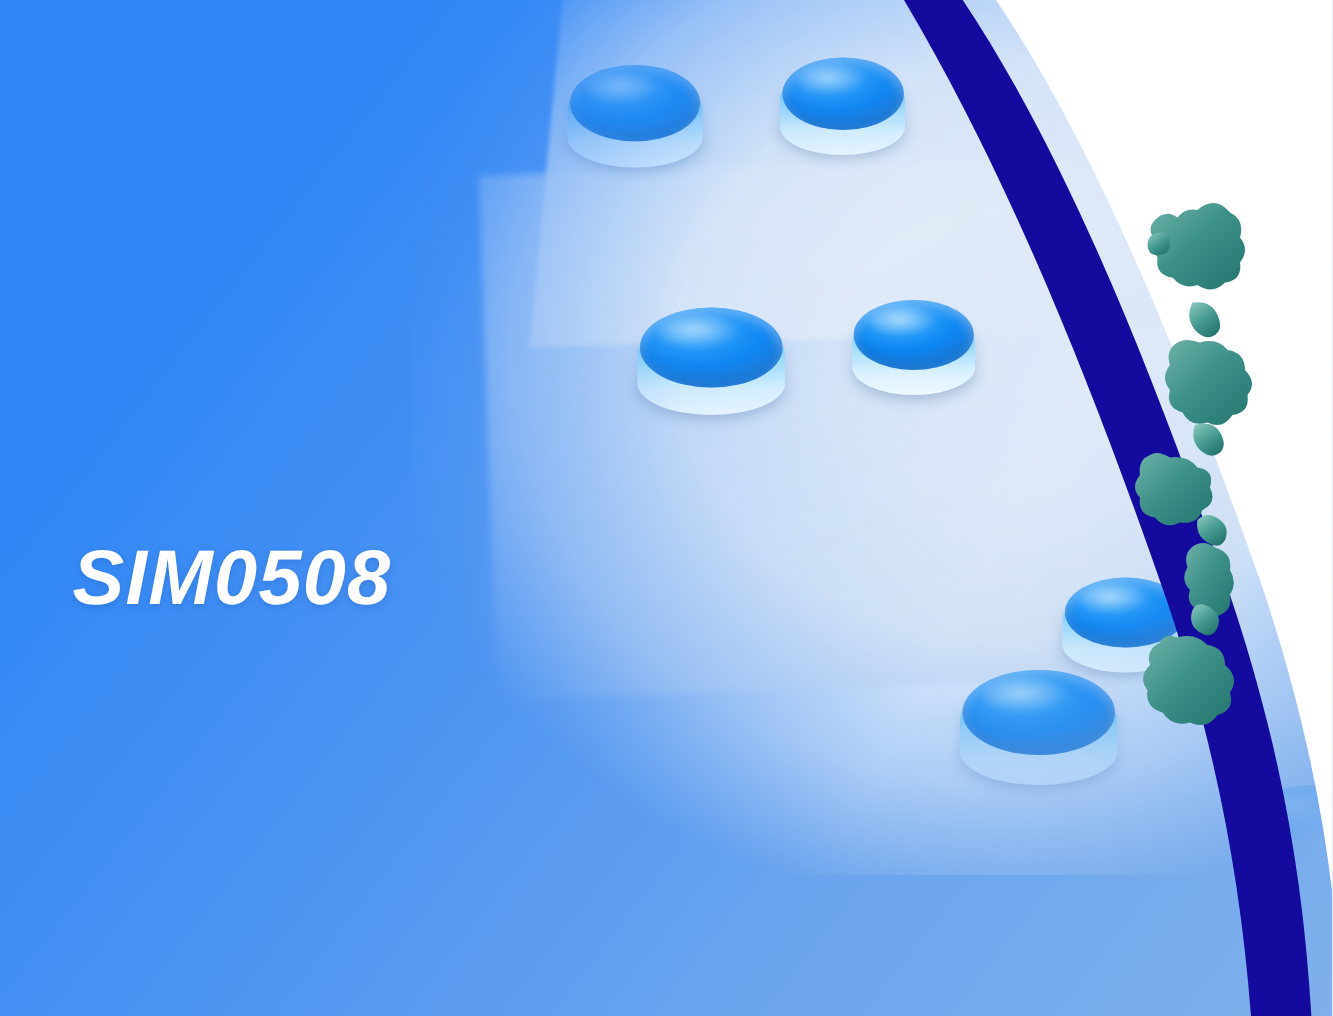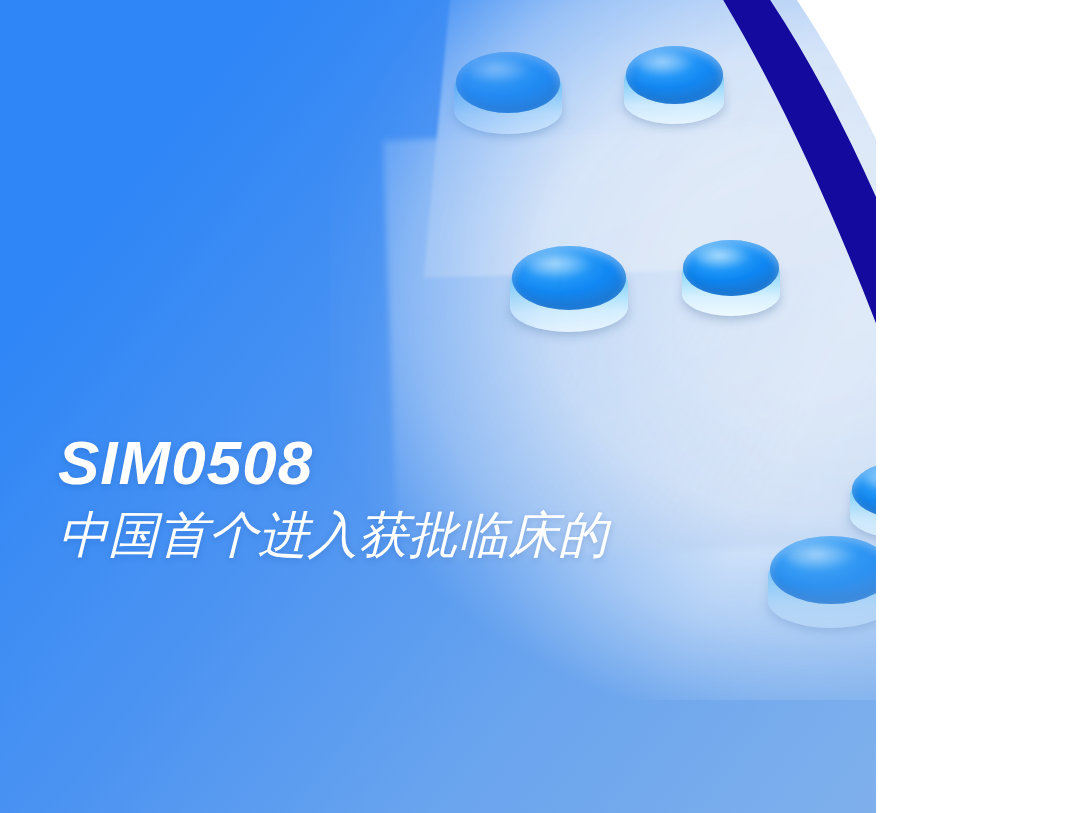--- a/index.html
+++ b/index.html
@@ -1,18 +1,18 @@
 <!DOCTYPE html>
 <html><head>
 <meta charset="utf-8">
 <style>
   html,body{margin:0;padding:0;background:#fff;}
   #stage{
     position:relative;
-    width:876px;height:813px;
+    width:1066px;height:813px;
     overflow:hidden;
     font-family:"Liberation Sans", sans-serif;
     background:linear-gradient(128deg,#2f86f6 0%,#2f86f6 18%,#4b93f2 45%,#6ba5ee 72%,#7fb0ec 100%);
   }
 
   
   .photo{
     position:absolute;
     left:330px;top:-20px;
     width:760px;height:720px;
@@ -217,16 +217,15 @@
 
       <path d="M74 338 q-4 12 6 18 q10 6 14 -4 q4 -10 -6 -16 q-10 -6 -14 2 z" fill="url(#tealB)"></path>
 
       <path d="M48 364 q-12 6 -8 18 q-10 10 -2 20 q-2 14 12 18 q8 12 22 8 q14 6 22 -6
                q14 -4 10 -18 q8 -12 -4 -22 q0 -14 -14 -16 q-10 -10 -24 -6 q-10 -4 -14 4 z" fill="url(#tealA)"></path>
     </g>
   </svg>
 
   <div class="headline">
     <div class="h-code">SIM0508</div>
-    <div class="h-sub">中国首个进入获批临床的</div>
   </div>
 
 </div>
 
 </body></html>

